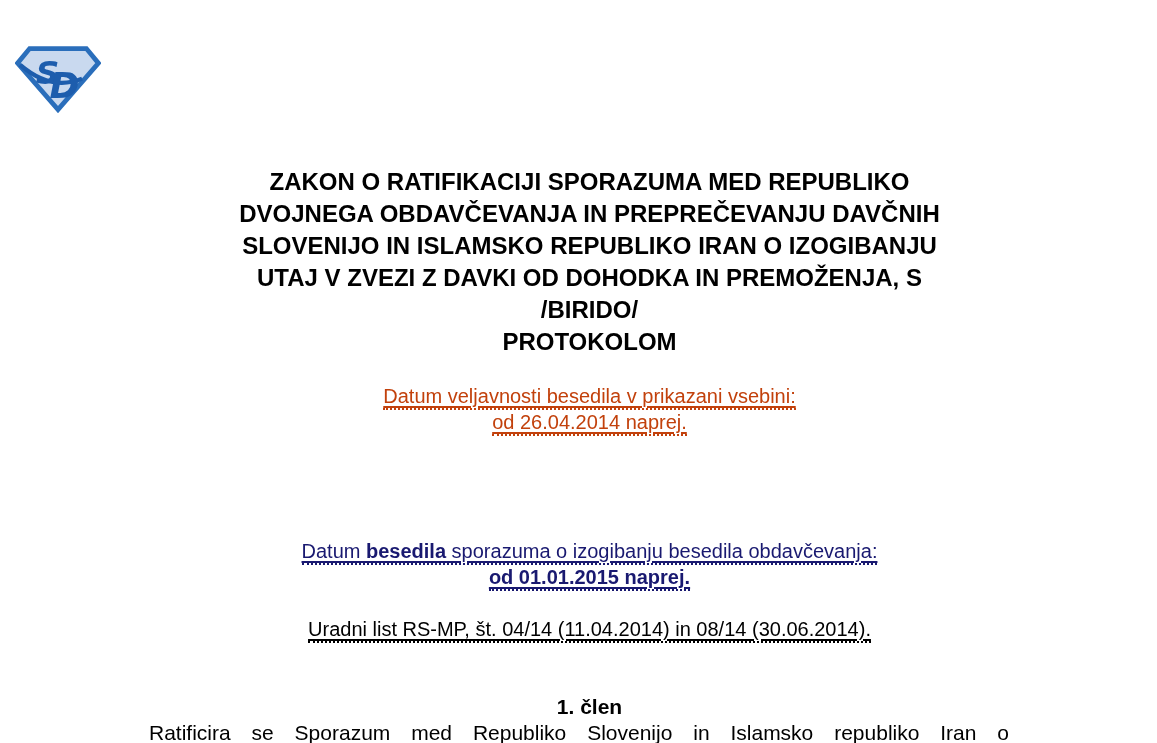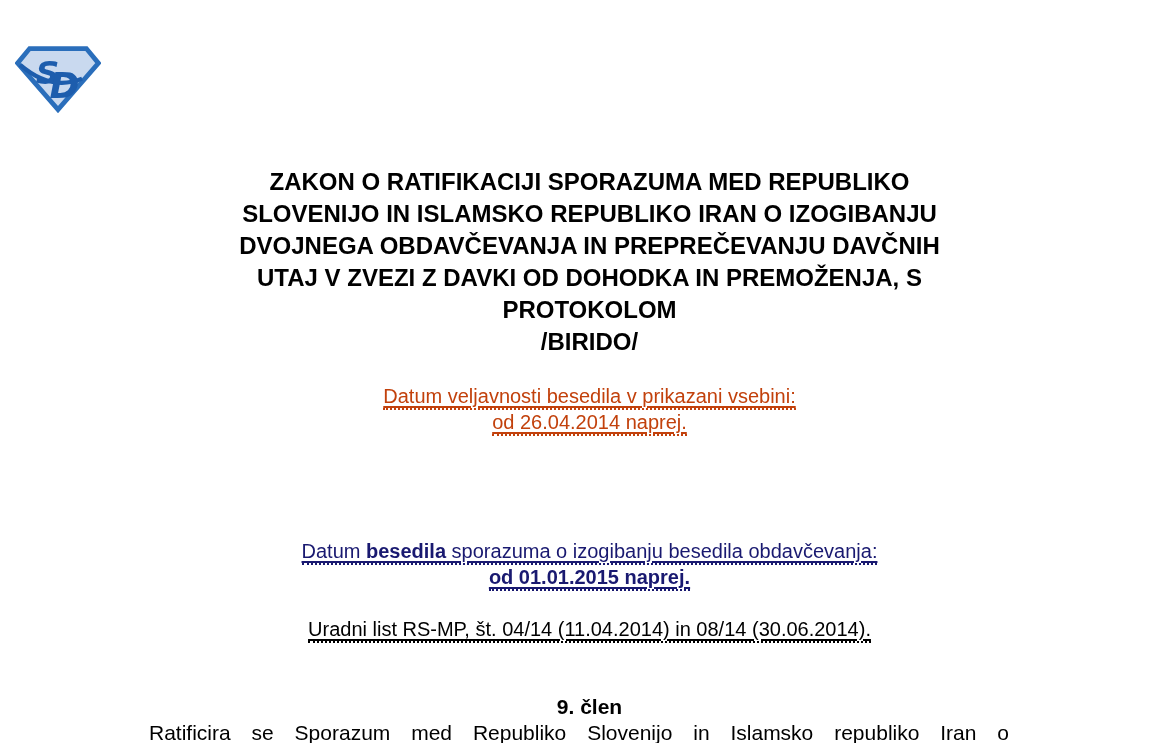--- a/index.html
+++ b/index.html
@@ -68,25 +68,25 @@
   <svg viewBox="0 0 100 80" width="86" height="69" xmlns="http://www.w3.org/2000/svg">
     <path d="M 17 4 L 83 4 L 97 21 L 50 75 L 3 21 Z" fill="#c9d9ef" stroke="#2a6ebb" stroke-width="5.5" stroke-linejoin="miter"></path>
     <path d="M 6 23 Q 42 54 78 39" fill="none" stroke="#1d5dad" stroke-width="5"></path>
     <text x="24" y="45" font-family="DejaVu Sans, sans-serif" font-style="italic" font-weight="bold" font-size="38" fill="#1d5dad">S</text>
     <text x="40" y="61" font-family="DejaVu Sans, sans-serif" font-style="italic" font-weight="bold" font-size="42" fill="#1d5dad">D</text>
   </svg>
 </div>
 
 <div class="center-col doc-title">
   <div>ZAKON O RATIFIKACIJI SPORAZUMA MED REPUBLIKO</div>
+  <div>DVOJNEGA OBDAVČEVANJA IN PREPREČEVANJU DAVČNIH</div>
   <div>SLOVENIJO IN ISLAMSKO REPUBLIKO IRAN O IZOGIBANJU</div>
-  <div>DVOJNEGA OBDAVČEVANJA IN PREPREČEVANJU DAVČNIH</div>
   <div>UTAJ V ZVEZI Z DAVKI OD DOHODKA IN PREMOŽENJA, S</div>
+  <div>/BIRIDO/</div>
   <div>PROTOKOLOM</div>
-  <div>/BIRIDO/</div>
 </div>
 
 <div class="center-col vblock blk-text">
   <div>
     <span class="u">Datum veljavnosti besedila v prikazani vsebini:</span>
   </div>
   <div>
     <span class="u">od 26.04.2014 naprej.</span>
   </div>
 </div>
@@ -100,15 +100,15 @@
   </div>
   <div>
     <span class="u bold">od 01.01.2015 naprej.</span>
   </div>
 </div>
 
 <div class="center-col vblock blk-gazette">
   <span class="u">Uradni list RS-MP, št. 04/14 (11.04.2014) in 08/14 (30.06.2014).</span>
 </div>
 
-<div class="center-col article-heading">9. člen</div>
+<div class="center-col article-heading">1. člen</div>
 
 <div class="article-para">Ratificira se Sporazum med Republiko Slovenijo in Islamsko republiko Iran o</div>
 
 </body></html>

